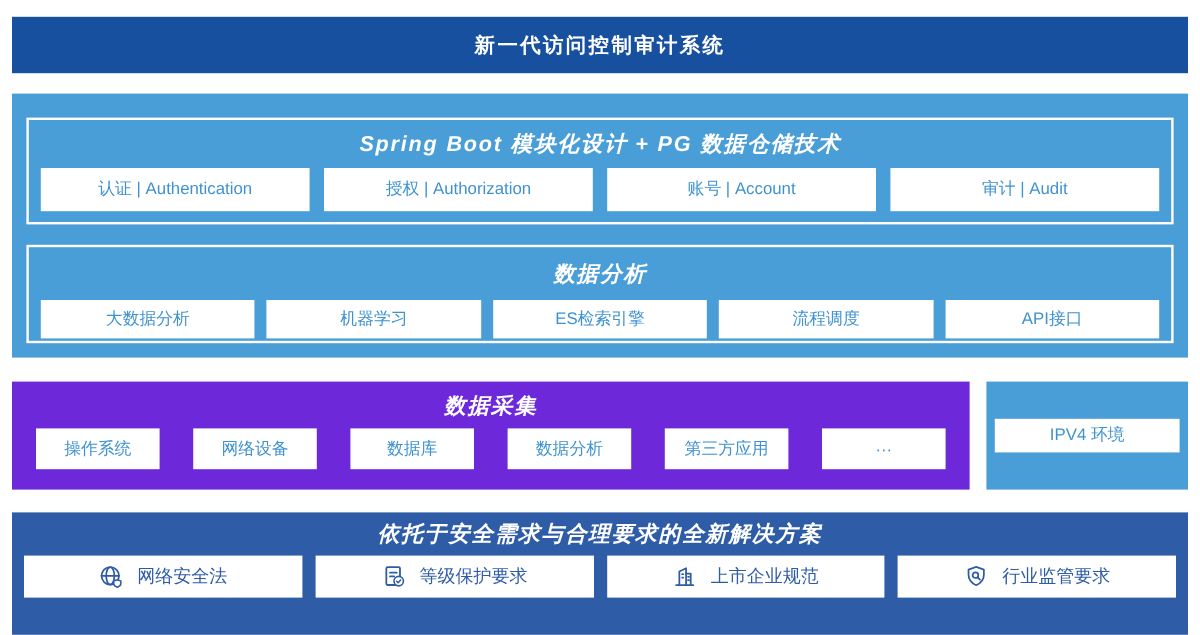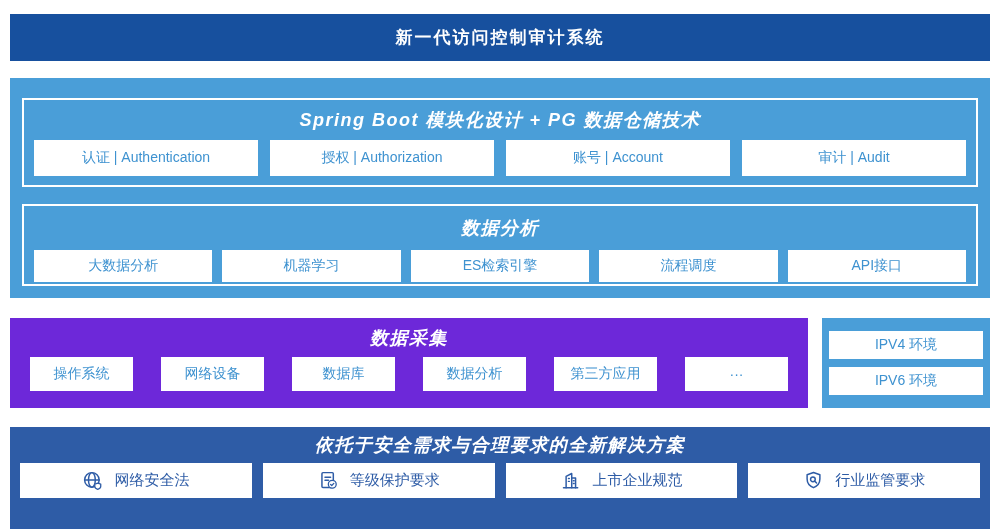--- a/index.html
+++ b/index.html
@@ -126,21 +126,20 @@
       <div class="chip">网络设备</div>
       <div class="chip">数据库</div>
       <div class="chip">数据分析</div>
       <div class="chip">第三方应用</div>
       <div class="chip">···</div>
     </div>
   </section>
 
   <aside class="env">
     <div class="chip">IPV4 环境</div>
-    <div class="chip">IPV6 环境</div>
   </aside>
 
   <section class="solution">
     <div class="section-title">依托于安全需求与合理要求的全新解决方案</div>
     <div class="chip-row">
 
       <div class="chip">
         <span class="ic">
           <svg viewBox="0 0 24 24" aria-hidden="true">
             <g fill="none" stroke="currentColor" stroke-width="1.7" stroke-linecap="round" stroke-linejoin="round">

